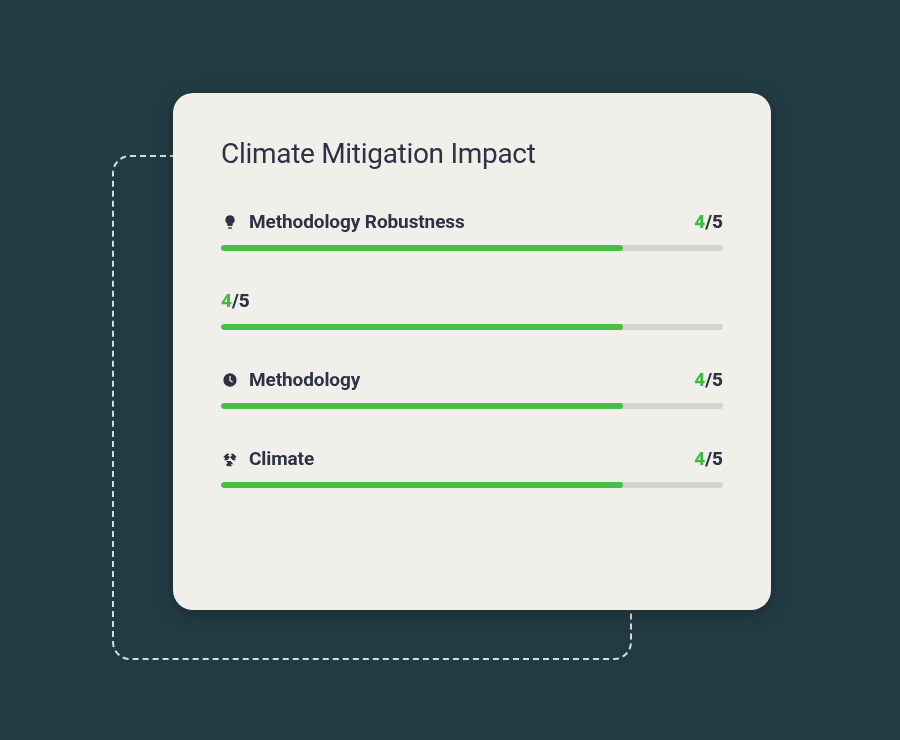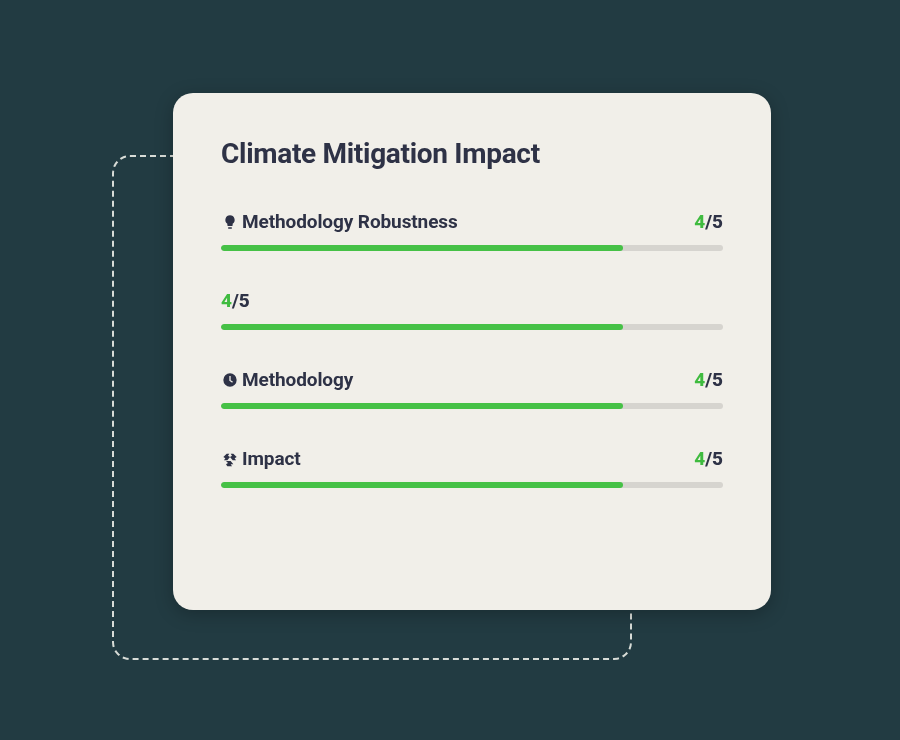--- a/index.html
+++ b/index.html
@@ -30,38 +30,38 @@
       top: 93px;
       width: 598px;
       height: 517px;
       background: #f1efe9;
       border-radius: 20px;
       padding: 44px 48px 40px 48px;
       box-shadow: 0 4px 18px rgba(0,0,0,0.25);
     }
     .card-title {
       font-size: 28px;
-      font-weight: 700;
+      font-weight: 400;
       color: #2e3246;
       margin-bottom: 40px;
       letter-spacing: -0.3px;
     }
     .metric {
       margin-bottom: 38px;
     }
     .metric-header {
       display: flex;
       align-items: center;
       justify-content: space-between;
       margin-bottom: 12px;
     }
     .metric-left {
       display: flex;
       align-items: center;
-      gap: 3px;
+      gap: 10px;
     }
     .metric-icon {
       width: 18px;
       height: 18px;
       display: flex;
       align-items: center;
       justify-content: center;
       color: #2e3246;
       flex-shrink: 0;
     }
@@ -158,21 +158,21 @@
   </div>
 
   <div class="metric">
     <div class="metric-header">
       <div class="metric-left">
         <span class="metric-icon">
           <svg viewBox="0 0 24 24" width="16" height="16" fill="currentColor">
               <path d="M7 4h4l-2 3 3 2-4 5H3l2-3-3-2 5-5zm10 0 5 5-3 2 2 3h-5l-4-5 3-2-2-3h4zM8 15h5l4 5h-4l2 3H8l-2-3 3-2-3-3z"></path>
             </svg>
         </span>
-        <span class="metric-label">Impact</span>
+        <span class="metric-label">Climate</span>
       </div>
       <div class="metric-score">
         <span class="score-value">4</span>
           <span class="score-denom">/<span>5</span></span>
       </div>
     </div>
     <div class="progress-track">
       <div class="progress-fill" style="width:80%"></div>
     </div>
   </div>

